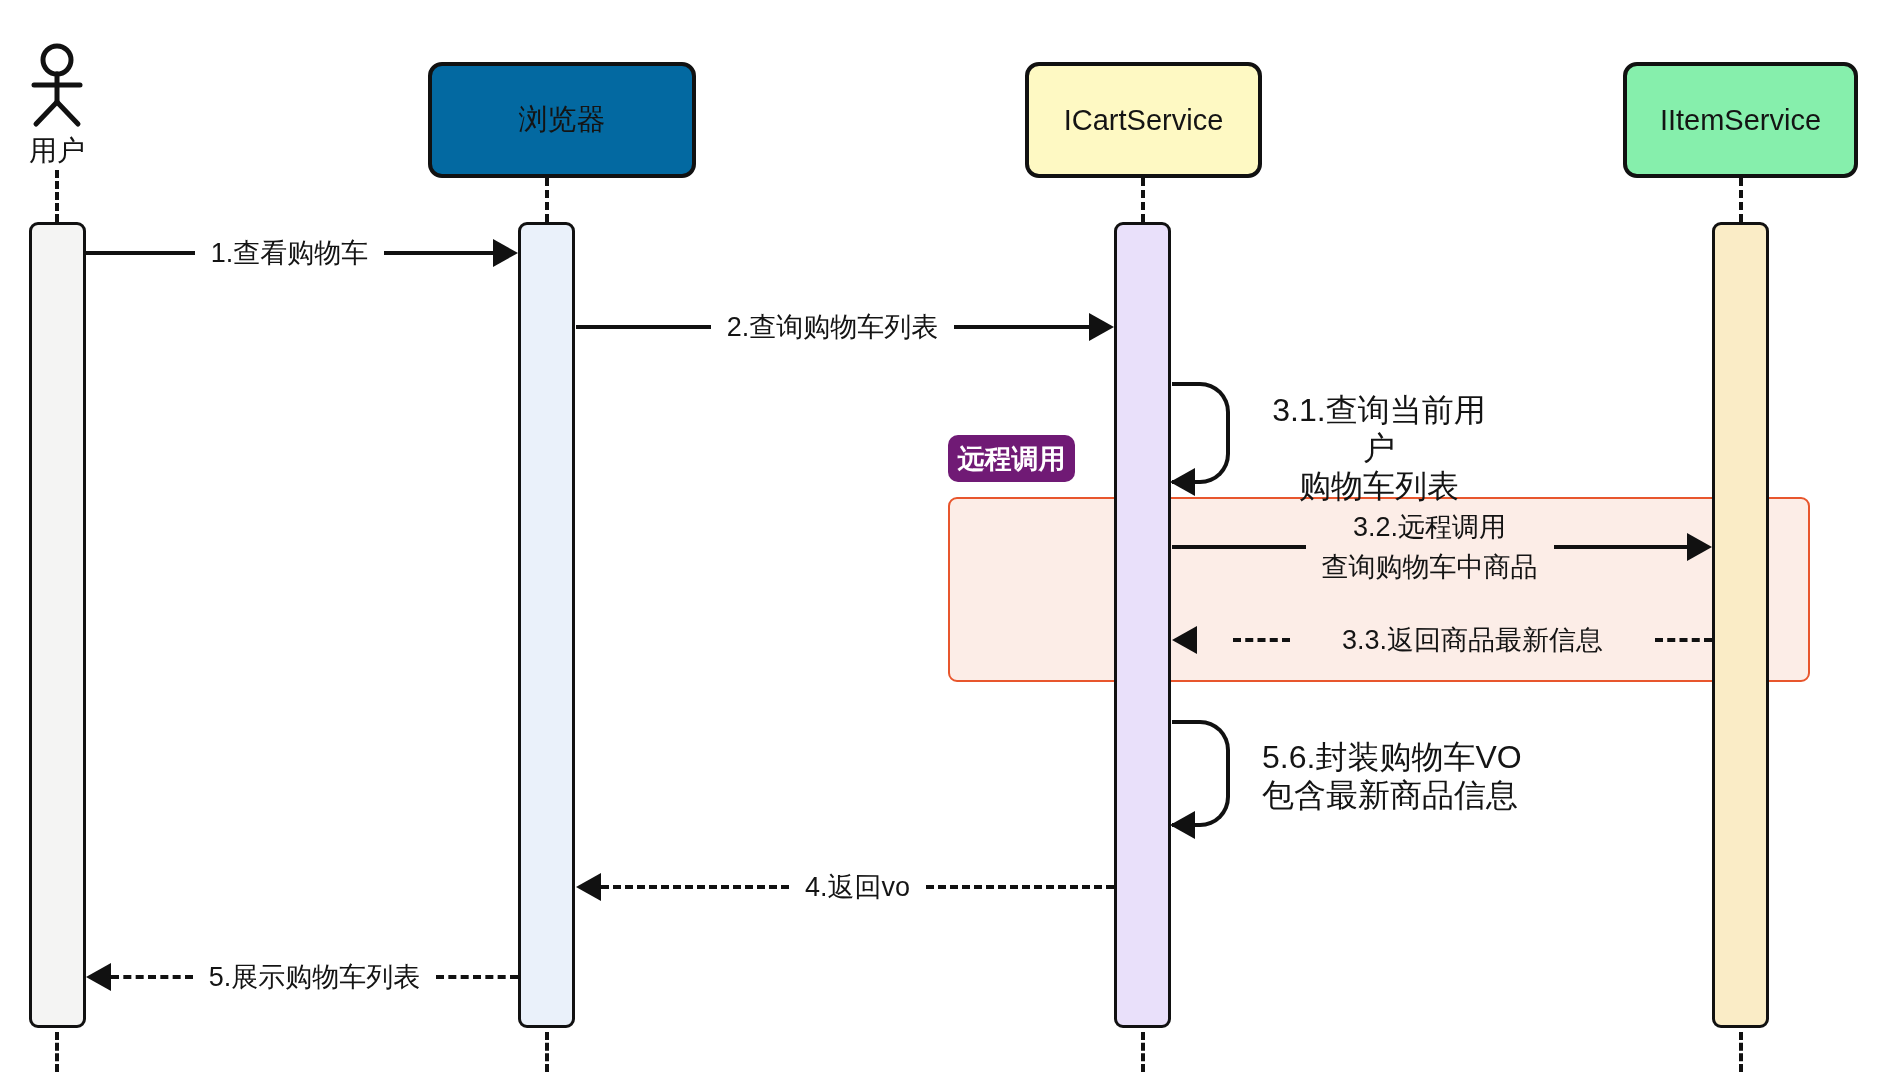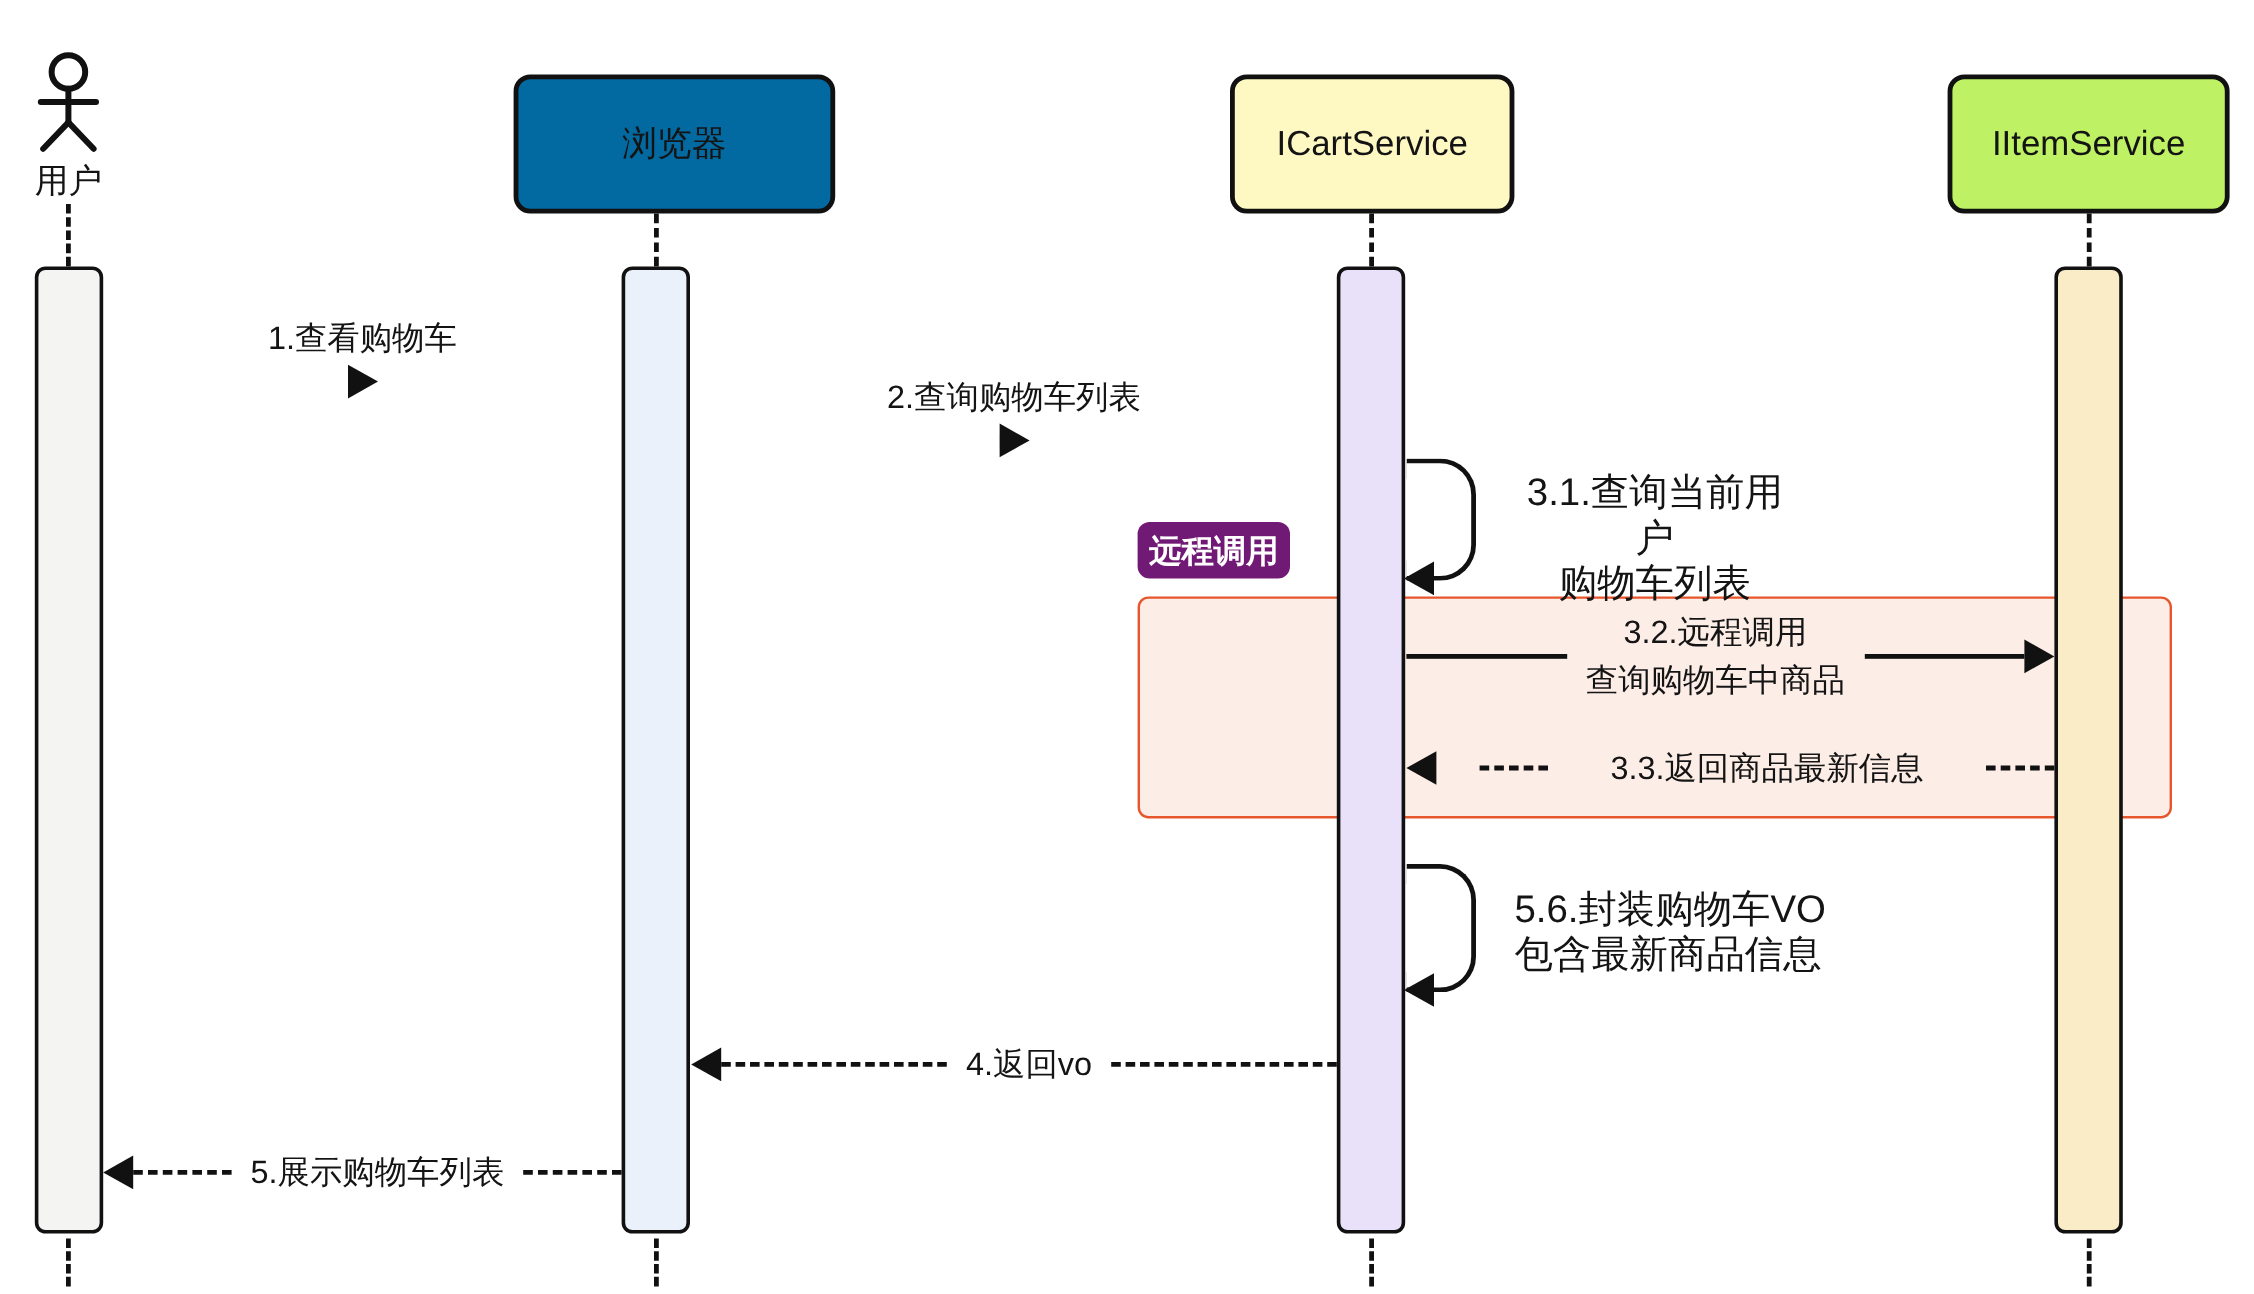--- a/index.html
+++ b/index.html
@@ -9,21 +9,21 @@
   }
   
   .pbox{
     position:absolute;top:62px;height:116px;box-sizing:border-box;
     border:4px solid #111111;border-radius:14px;
     display:flex;align-items:center;justify-content:center;
     font-size:29px;font-weight:500;
   }
   .pbox.browser{left:428px;width:268px;background:#0369a1;}
   .pbox.cart{left:1025px;width:237px;background:#fef9c3;}
-  .pbox.item{left:1623px;width:235px;background:#bef264;}
+  .pbox.item{left:1623px;width:235px;background:#86efac;}
   
   .actor-figure{position:absolute;left:22px;top:38px;width:70px;height:92px;}
   .actor-label{position:absolute;left:7px;top:132px;width:100px;text-align:center;font-size:28px;}
   
   .lifedash{position:absolute;width:0;border-left:4px dashed #111111;}
   .lifedash.user{left:55px;top:170px;height:52px;}
   .lifedash.browser{left:545px;top:178px;height:44px;}
   .lifedash.cart{left:1141px;top:178px;height:44px;}
   .lifedash.item{left:1739px;top:178px;height:44px;}
   .tail{position:absolute;width:0;border-left:4px dashed #111111;top:1032px;height:40px;}
@@ -100,28 +100,28 @@
   <div class="bar user"></div>
   <div class="bar browser"></div>
   <div class="bar cart"></div>
   <div class="bar item"></div>
 
   <div class="tail user"></div>
   <div class="tail browser"></div>
   <div class="tail cart"></div>
   <div class="tail item"></div>
 
-  <div class="msg" style="left:86px;top:260px;width:432px;height:36px;flex-direction:column;">
+  <div class="msg" style="left:86px;top:235px;width:432px;height:36px;">
     <div class="seg"></div>
     <div class="lbl">1.查看购物车</div>
     <div class="seg"></div>
     <div class="arr-r"></div>
   </div>
 
-  <div class="msg" style="left:576px;top:309px;width:538px;height:36px;flex-direction:column;">
+  <div class="msg" style="left:576px;top:309px;width:538px;height:36px;">
     <div class="seg"></div>
     <div class="lbl">2.查询购物车列表</div>
     <div class="seg"></div>
     <div class="arr-r"></div>
   </div>
 
   <div class="selfloop" style="top:382px;height:102px;">
     <div class="arrow"></div>
   </div>
   <div class="selftext" style="left:1258px;top:391px;width:242px;text-align:center;">

